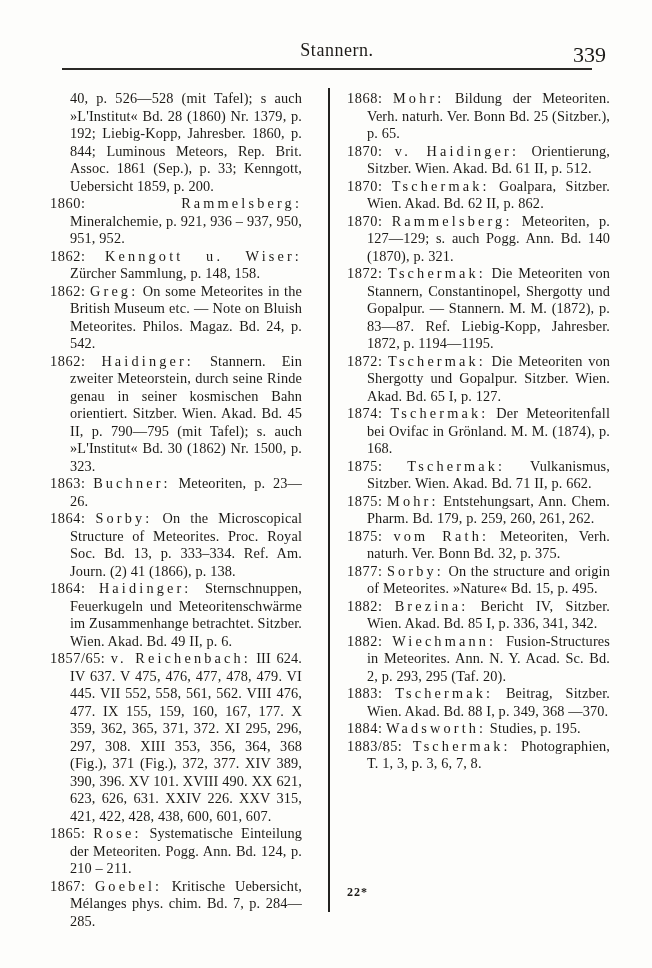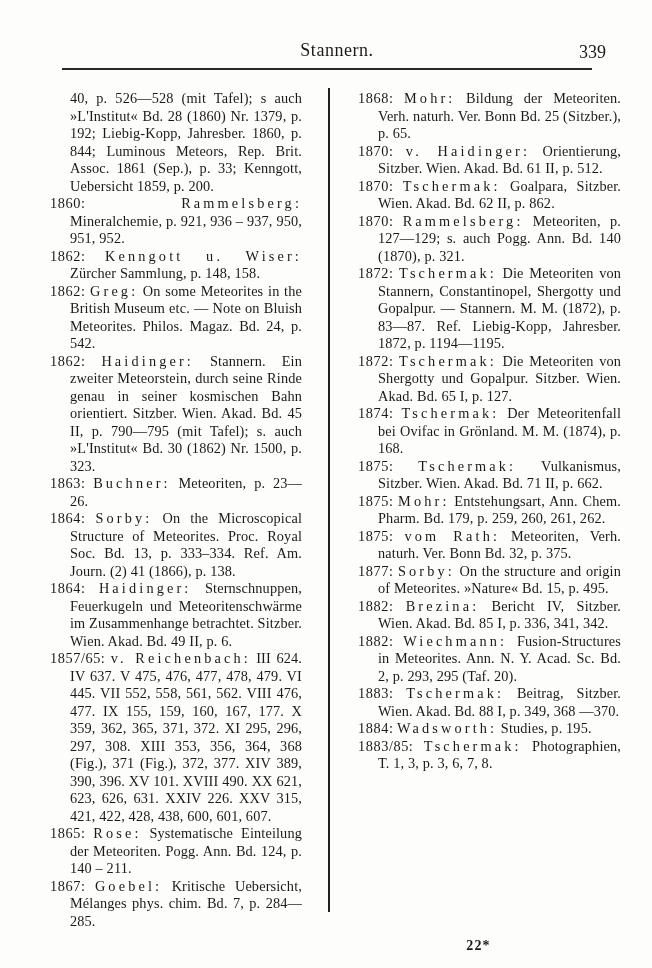--- a/index.html
+++ b/index.html
@@ -30,40 +30,40 @@
     left: 0;
     right: 0;
     text-align: center;
     font-size: 18px;
     letter-spacing: 0.03em;
   }
   .head-pagenum {
     position: absolute;
     right: 6px;
     top: 2px;
-    font-size: 18px;
+    font-size: 22px;
   }
   .head-rule {
     position: absolute;
     left: 62px;
     top: 68px;
     width: 530px;
     height: 2px;
     background: #2b2926;
   }
   
   .col {
     position: absolute;
     top: 90px;
     font-size: 14.3px;
     line-height: 17.5px;
     text-align: justify;
   }
   .col-left  { left: 50px;  width: 252px; }
-  .col-right { left: 347px; width: 263px; margin-left: 11px; }
+  .col-right { left: 347px; width: 263px; }
   .col-divider {
     position: absolute;
     left: 328px;
     top: 88px;
     width: 2px;
     height: 824px;
     background: #232220;
   }
   
   p.entry {
@@ -81,23 +81,22 @@
     letter-spacing: 0.22em;
   }
   .tx {
     letter-spacing: 0.01em;
   }
   
   .signature {
     position: absolute;
     left: 347px;
     width: 263px;
-    top: 938px;
-    text-align: center;
-    font-size: 14px;
+    top: 885px;
+    font-size: 12px;
     font-weight: bold;
     letter-spacing: 0.08em;
   }
 </style>
 </head>
 <body>
 
 <div class="page">
 
   <div class="running-head">
@@ -111,21 +110,21 @@
   <div class="col col-left">
     <p class="entry cont"><span class="tx">40, p. 526—528 (mit Tafel); s auch »L'Institut« Bd. 28 (1860) Nr. 1379, p. 192; Liebig-Kopp, Jahresber. 1860, p. 844; Luminous Meteors, Rep. Brit. Assoc. 1861 (Sep.), p. 33; Kenngott, Uebersicht 1859, p. 200.</span></p>
     <p class="entry"><span class="yr">1860:</span> <span class="au">Rammelsberg:</span> <span class="tx">Mineralchemie, p. 921, 936 – 937, 950, 951, 952.</span></p>
     <p class="entry"><span class="yr">1862:</span> <span class="au">Kenngott u. Wiser:</span> <span class="tx">Zürcher Sammlung, p. 148, 158.</span></p>
     <p class="entry"><span class="yr">1862:</span> <span class="au">Greg:</span> <span class="tx">On some Meteorites in the British Museum etc. — Note on Bluish Meteorites. Philos. Magaz. Bd. 24, p. 542.</span></p>
     <p class="entry"><span class="yr">1862:</span> <span class="au">Haidinger:</span> <span class="tx">Stannern. Ein zweiter Meteorstein, durch seine Rinde genau in seiner kosmischen Bahn orientiert. Sitzber. Wien. Akad. Bd. 45 II, p. 790—795 (mit Tafel); s. auch »L'Institut« Bd. 30 (1862) Nr. 1500, p. 323.</span></p>
     <p class="entry"><span class="yr">1863:</span> <span class="au">Buchner:</span> <span class="tx">Meteoriten, p. 23—26.</span></p>
     <p class="entry"><span class="yr">1864:</span> <span class="au">Sorby:</span> <span class="tx">On the Microscopical Structure of Meteorites. Proc. Royal Soc. Bd. 13, p. 333–334. Ref. Am. Journ. (2) 41 (1866), p. 138.</span></p>
     <p class="entry"><span class="yr">1864:</span> <span class="au">Haidinger:</span> <span class="tx">Sternschnuppen, Feuerkugeln und Meteoritenschwärme im Zusammenhange betrachtet. Sitzber. Wien. Akad. Bd. 49 II, p. 6.</span></p>
     <p class="entry"><span class="yr">1857/65:</span> <span class="au">v. Reichenbach:</span> <span class="tx">III 624. IV 637. V 475, 476, 477, 478, 479. VI 445. VII 552, 558, 561, 562. VIII 476, 477. IX 155, 159, 160, 167, 177. X 359, 362, 365, 371, 372. XI 295, 296, 297, 308. XIII 353, 356, 364, 368 (Fig.), 371 (Fig.), 372, 377. XIV 389, 390, 396. XV 101. XVIII 490. XX 621, 623, 626, 631. XXIV 226. XXV 315, 421, 422, 428, 438, 600, 601, 607.</span></p>
-    <p class="entry"><span class="yr">1865:</span> <span class="au">Rose:</span> <span class="tx">Systematische Einteilung der Meteoriten. Pogg. Ann. Bd. 124, p. 140 – 211.</span></p>
+    <p class="entry"><span class="yr">1865:</span> <span class="au">Rose:</span> <span class="tx">Systematische Einteilung der Meteoriten. Pogg. Ann. Bd. 124, p. 210 – 211.</span></p>
     <p class="entry"><span class="yr">1867:</span> <span class="au">Goebel:</span> <span class="tx">Kritische Uebersicht, Mélanges phys. chim. Bd. 7, p. 284—285.</span></p>
   </div>
 
   <div class="col col-right">
     <p class="entry"><span class="yr">1868:</span> <span class="au">Mohr:</span> <span class="tx">Bildung der Meteoriten. Verh. naturh. Ver. Bonn Bd. 25 (Sitzber.), p. 65.</span></p>
     <p class="entry"><span class="yr">1870:</span> <span class="au">v. Haidinger:</span> <span class="tx">Orientierung, Sitzber. Wien. Akad. Bd. 61 II, p. 512.</span></p>
     <p class="entry"><span class="yr">1870:</span> <span class="au">Tschermak:</span> <span class="tx">Goalpara, Sitzber. Wien. Akad. Bd. 62 II, p. 862.</span></p>
     <p class="entry"><span class="yr">1870:</span> <span class="au">Rammelsberg:</span> <span class="tx">Meteoriten, p. 127—129; s. auch Pogg. Ann. Bd. 140 (1870), p. 321.</span></p>
     <p class="entry"><span class="yr">1872:</span> <span class="au">Tschermak:</span> <span class="tx">Die Meteoriten von Stannern, Constantinopel, Shergotty und Gopalpur. — Stannern. M. M. (1872), p. 83—87. Ref. Liebig-Kopp, Jahresber. 1872, p. 1194—1195.</span></p>
     <p class="entry"><span class="yr">1872:</span> <span class="au">Tschermak:</span> <span class="tx">Die Meteoriten von Shergotty und Gopalpur. Sitzber. Wien. Akad. Bd. 65 I, p. 127.</span></p>

